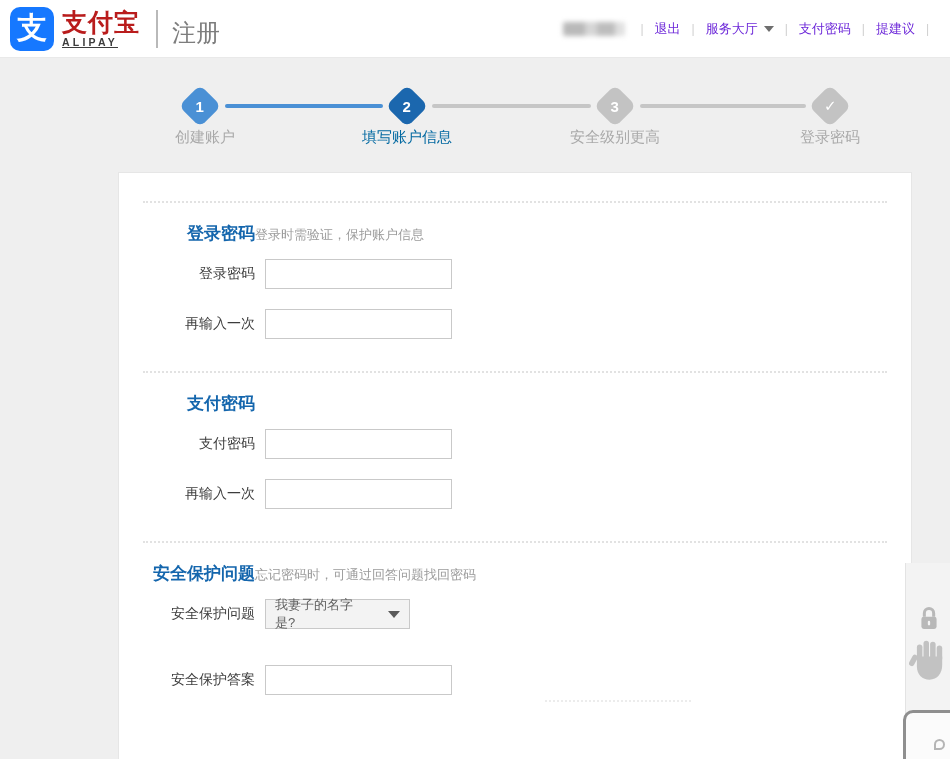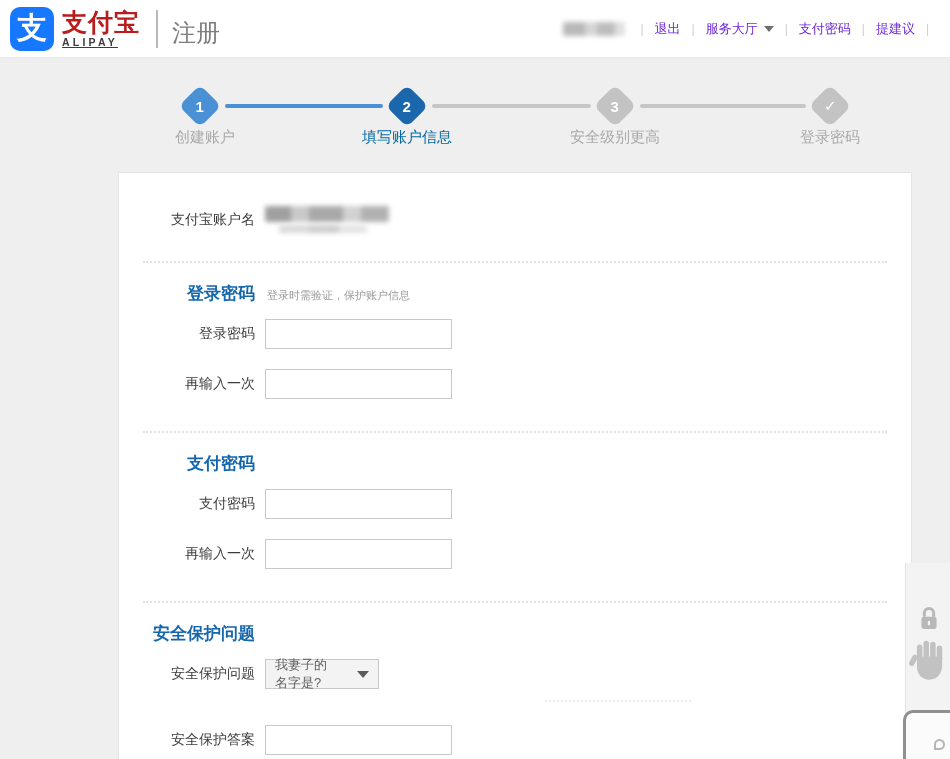--- a/index.html
+++ b/index.html
@@ -59,27 +59,27 @@
   .account-row { padding-top: 33px; }
   .blur-chip { width: 124px; height: 16px; border-radius: 2px;
     background: linear-gradient(90deg,#9f9f9f 0 26px,#c9c9c9 26px 44px,#a8a8a8 44px 78px,#d2d2d2 78px 96px,#b2b2b2 96px 124px);
     filter: blur(2.5px); }
   .blur-chip2 { width: 88px; height: 8px; margin-top: 3px; margin-left: 14px; border-radius: 2px;
     background: linear-gradient(90deg,#d9d9d9 0 30px,#cccccc 30px 60px,#e3e3e3 60px 88px); filter: blur(2.5px); }
   .dotted { border-top: 2px dotted #e2e2e2; margin-top: 28px; }
   .dotted.mt32 { margin-top: 32px; }
   .sec-head { display: flex; align-items: baseline; margin-top: 19px; }
   .sec-title { width: 112px; text-align: right; font-size: 17px; font-weight: bold; color: #1466ad; flex: none; }
-  .sec-hint { margin-left: 12px; font-size: 11px; color: #9b9b9b; }
+  .sec-hint { margin-left: 0; font-size: 13px; color: #9b9b9b; }
   .frow.mt14 { margin-top: 14px; }
   .frow.mt22 { margin-top: 20px; }
   .frow.mt26 { margin-top: 36px; }
   .tinput { width: 187px; height: 30px; border: 1px solid #c9c9c9; background: #fff; outline: none; padding: 0 8px; font-size: 14px; }
   .select-box {
-    width: 114px; height: 30px; border: 1px solid #c9c9c9; background: #f3f3f3;
+    width: 145px; height: 30px; border: 1px solid #c9c9c9; background: #f3f3f3;
     display: flex; align-items: center; padding: 0 9px; cursor: pointer; gap: 29px;
   }
   .select-box .sel-text { flex: 1; font-size: 13px; color: #5f5f5f; }
   .sel-arrow { width: 0; height: 0; border-left: 6px solid transparent; border-right: 6px solid transparent; border-top: 7px solid #5a5a5a; }
   .faint-dots { position: absolute; left: 545px; top: 700px; width: 146px; border-top: 2px dotted #ececec; }
   
   .side-widget { position: absolute; left: 905px; top: 563px; width: 45px; height: 196px;
     background: #f3f3f3; border-left: 1px solid #e3e3e3; }
   .side-btn { width: 45px; display: flex; justify-content: center; cursor: pointer; }
   .side-btn.lock { margin-top: 42px; }
@@ -139,27 +139,20 @@
   <span>✓</span>
 </div>
 
 <div class="step-label" style="left:130px;">创建账户</div>
 <div class="step-label active" style="left:332px;">填写账户信息</div>
 <div class="step-label" style="left:540px;">安全级别更高</div>
 <div class="step-label" style="left:755px;">登录密码</div>
 
 <div class="panel">
 
-  <div class="frow account-row">
-    <div class="flabel">支付宝账户名</div>
-    <div class="fval">
-      <div class="blur-chip"></div>
-      <div class="blur-chip2"></div>
-    </div>
-  </div>
 
   <div class="dotted"></div>
 
   <div class="sec-head">
     <div class="sec-title">登录密码</div>
     <div class="sec-hint">登录时需验证，保护账户信息</div>
   </div>
   <div class="frow mt14">
     <div class="flabel">登录密码</div>
     <div class="fval"><input class="tinput" type="password" style=""></div>
@@ -180,20 +173,21 @@
   </div>
   <div class="frow mt22">
     <div class="flabel">再输入一次</div>
     <div class="fval"><input class="tinput" type="password" style=""></div>
   </div>
 
   <div class="dotted mt32"></div>
 
   <div class="sec-head">
     <div class="sec-title">安全保护问题</div>
+    <div class="sec-hint">忘记密码时，可通过回答问题找回密码</div>
   </div>
   <div class="frow mt14">
     <div class="flabel">安全保护问题</div>
     <div class="fval">
       <div class="select-box">
         <span class="sel-text">我妻子的名字是?</span>
         <span class="sel-arrow"></span>
       </div>
     </div>
   </div>

